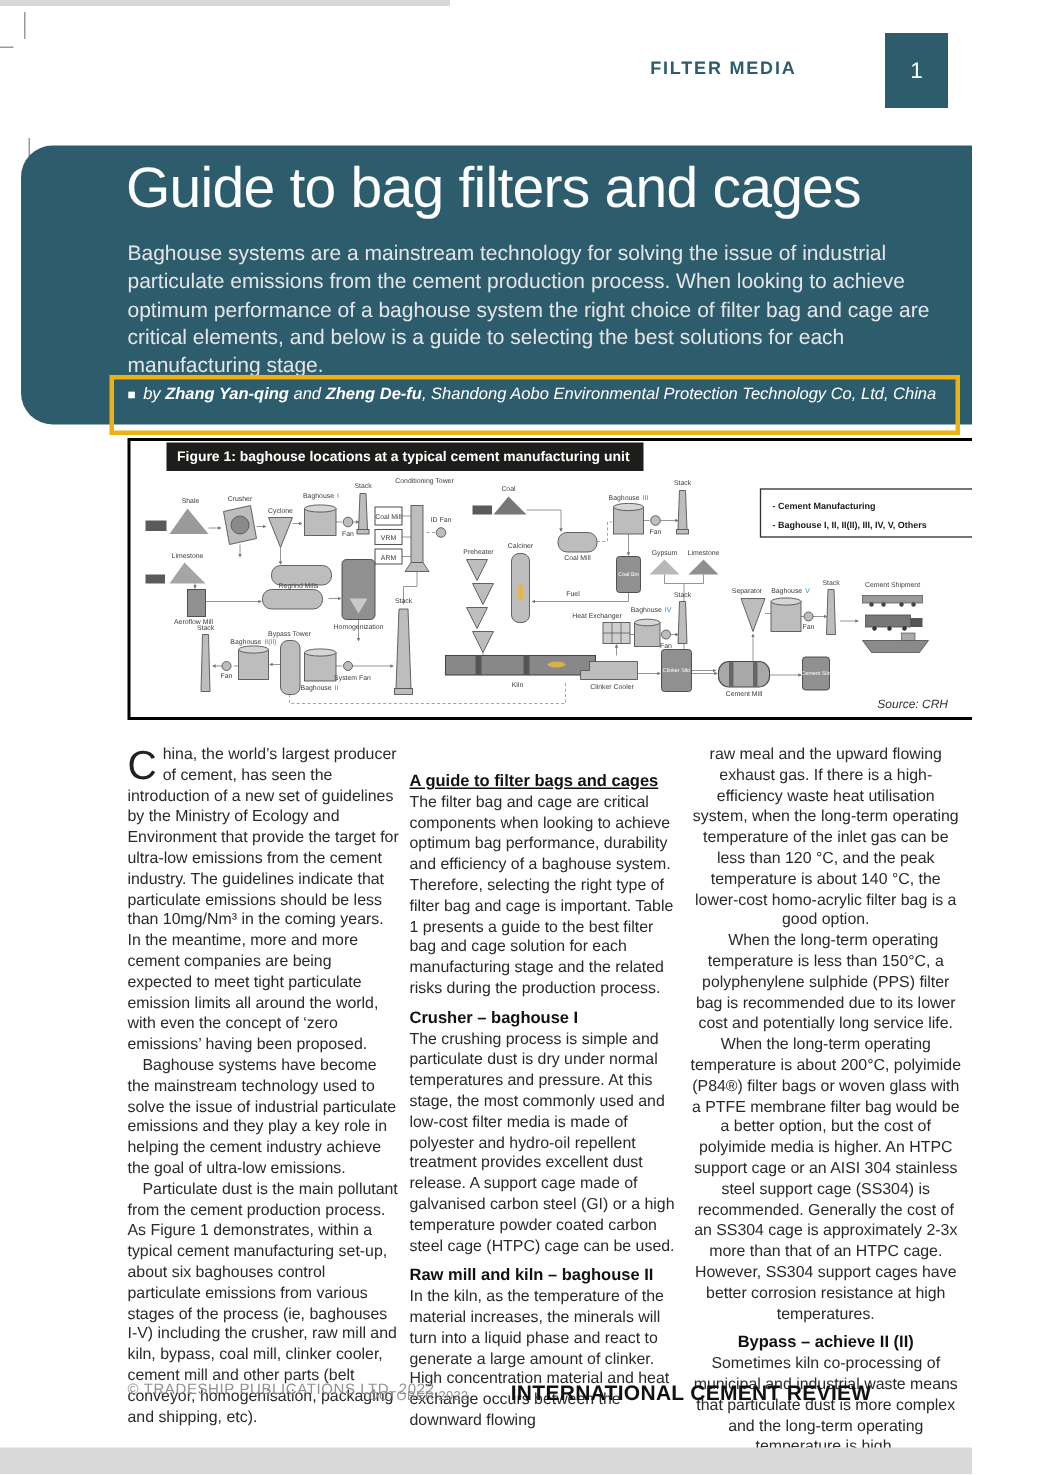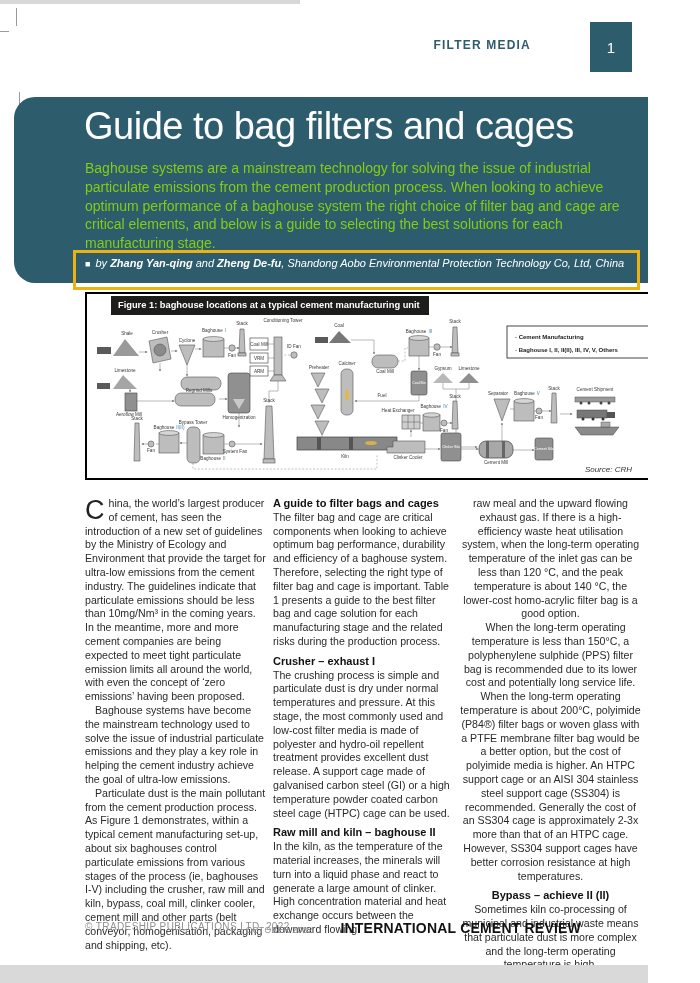--- a/index.html
+++ b/index.html
@@ -10,21 +10,21 @@
   .bottomband{position:absolute;left:0;top:965px;width:700px;height:18px;background:#d9d9d9;}
 
   .section-label{position:absolute;top:38px;right:117px;color:#2d5c6d;font-size:12px;
         font-weight:bold;letter-spacing:1.2px;}
   .pagenum-box{position:absolute;left:590px;top:22px;width:42px;height:50px;background:#2d5c6d;
         color:#fff;display:flex;align-items:center;justify-content:center;font-size:15px;}
 
   .hero{position:absolute;left:14px;top:97px;width:672px;height:186px;background:#2d5c6d;
         box-sizing:border-box;padding:6px 0 0 70px;border-radius:21px;}
   .hero h1{margin:2px 0 0 0;font-weight:400;font-size:38px;letter-spacing:-0.5px;color:#fdfdfd;}
-  .standfirst{width:552px;margin:11px 0 0 1px;font-size:14px;line-height:18.8px;color:#84cc16;}
+  .standfirst{width:552px;margin:11px 0 0 1px;font-size:14px;line-height:18.8px;color:#e5e5e5;}
   .byline-box{position:absolute;left:59px;top:153px;width:567px;box-sizing:border-box;
         border:3px solid #edb111;padding:4px 8px 18px 9px;color:#fff;font-style:italic;
         font-size:11px;white-space:nowrap;}
   .byline-box .sq{font-style:normal;font-size:9px;margin-right:5px;}
   .byline-box b{font-style:italic;}
 
   .figure{position:absolute;left:85px;top:292px;width:604px;height:188px;border:2px solid #000;
         box-sizing:border-box;background:#fff;}
   .fig-caption{display:inline-block;background:#1d1d1b;color:#fff;font-weight:bold;
         font-size:9.3px;padding:4px 9px 5px 7px;margin-left:24px;}
@@ -38,21 +38,21 @@
   .eq{fill:#bdbdbd;stroke:#555;stroke-width:0.6;}
   .eqd{fill:#909090;stroke:#444;stroke-width:0.6;}
   .ln{stroke:#8a8a8a;stroke-width:0.6;fill:none;}
   .lnd{stroke:#9a9a9a;stroke-width:0.6;fill:none;stroke-dasharray:2 1.6;}
 
   .col{position:absolute;top:497px;width:181px;font-size:10.6px;line-height:13.8px;color:#2a2a2a;}
   .col1{left:85px;} .col2{left:273px;} .col3{left:460px;text-align:center;}
   .col p{margin:0;}
   .col p.ind{text-indent:10px;}
   .col h3{margin:6px 0 0 0;font-size:11px;line-height:13.8px;color:#111;}
-  .col h3.first{margin-top:0;}
+  .col h3.first{margin-top:18px;text-decoration:underline;}
   .dropcap{float:left;font-size:27px;line-height:23px;padding:2px 4px 0 0;color:#222;}
 
   .footer-left{position:absolute;left:85px;top:921px;font-size:10px;color:#8e9194;letter-spacing:.4px;text-align:right;}
   .footer-right{position:absolute;top:920px;right:67px;font-size:8.5px;color:#8e9194;letter-spacing:.3px;}
   .footer-right b{color:#111;font-size:14px;letter-spacing:.2px;margin-left:5px;padding-left:23px;}
   .side-tab{position:absolute;left:661px;top:823px;width:26px;height:140px;background:#2d5c6d;}
 </style>
 </head>
 <body>
 
@@ -310,21 +310,21 @@
 
   <div class="col col1">
     <p><span class="dropcap">C</span><span>hina, the world’s largest producer of cement, has seen the introduction of a new set of guidelines by the Ministry of Ecology and Environment that provide the target for ultra-low emissions from the cement industry. The guidelines indicate that particulate emissions should be less than 10mg/Nm³ in the coming years. In the meantime, more and more cement companies are being expected to meet tight particulate emission limits all around the world, with even the concept of ‘zero emissions’ having been proposed.</span></p>
     <p class="ind">Baghouse systems have become the mainstream technology used to solve the issue of industrial particulate emissions and they play a key role in helping the cement industry achieve the goal of ultra-low emissions.</p>
     <p class="ind">Particulate dust is the main pollutant from the cement production process. As Figure 1 demonstrates, within a typical cement manufacturing set-up, about six baghouses control particulate emissions from various stages of the process (ie, baghouses I-V) including the crusher, raw mill and kiln, bypass, coal mill, clinker cooler, cement mill and other parts (belt conveyor, homogenisation, packaging and shipping, etc).</p>
   </div>
 
   <div class="col col2">
     <h3 class="first">A guide to filter bags and cages</h3>
     <p>The filter bag and cage are critical components when looking to achieve optimum bag performance, durability and efficiency of a baghouse system. Therefore, selecting the right type of filter bag and cage is important. Table 1 presents a guide to the best filter bag and cage solution for each manufacturing stage and the related risks during the production process.</p>
-    <h3>Crusher – exhaust I</h3>
+    <h3>Crusher – baghouse I</h3>
     <p>The crushing process is simple and particulate dust is dry under normal temperatures and pressure. At this stage, the most commonly used and low-cost filter media is made of polyester and hydro-oil repellent treatment provides excellent dust release. A support cage made of galvanised carbon steel (GI) or a high temperature powder coated carbon steel cage (HTPC) cage can be used.</p>
     <h3>Raw mill and kiln – baghouse II</h3>
     <p>In the kiln, as the temperature of the material increases, the minerals will turn into a liquid phase and react to generate a large amount of clinker. High concentration material and heat exchange occurs between the downward flowing</p>
   </div>
 
   <div class="col col3">
     <p>raw meal and the upward flowing exhaust gas. If there is a high-efficiency waste heat utilisation system, when the long-term operating temperature of the inlet gas can be less than 120 °C, and the peak temperature is about 140 °C, the lower-cost homo-acrylic filter bag is a good option.</p>
     <p class="ind">When the long-term operating temperature is less than 150°C, a polyphenylene sulphide (PPS) filter bag is recommended due to its lower cost and potentially long service life. When the long-term operating temperature is about 200°C, polyimide (P84®) filter bags or woven glass with a PTFE membrane filter bag would be a better option, but the cost of polyimide media is higher. An HTPC support cage or an AISI 304 stainless steel support cage (SS304) is recommended. Generally the cost of an SS304 cage is approximately 2-3x more than that of an HTPC cage. However, SS304 support cages have better corrosion resistance at high temperatures.</p>
     <h3>Bypass – achieve II (II)</h3>
     <p>Sometimes kiln co-processing of municipal and industrial waste means that particulate dust is more complex and the long-term operating temperature is high.</p>

